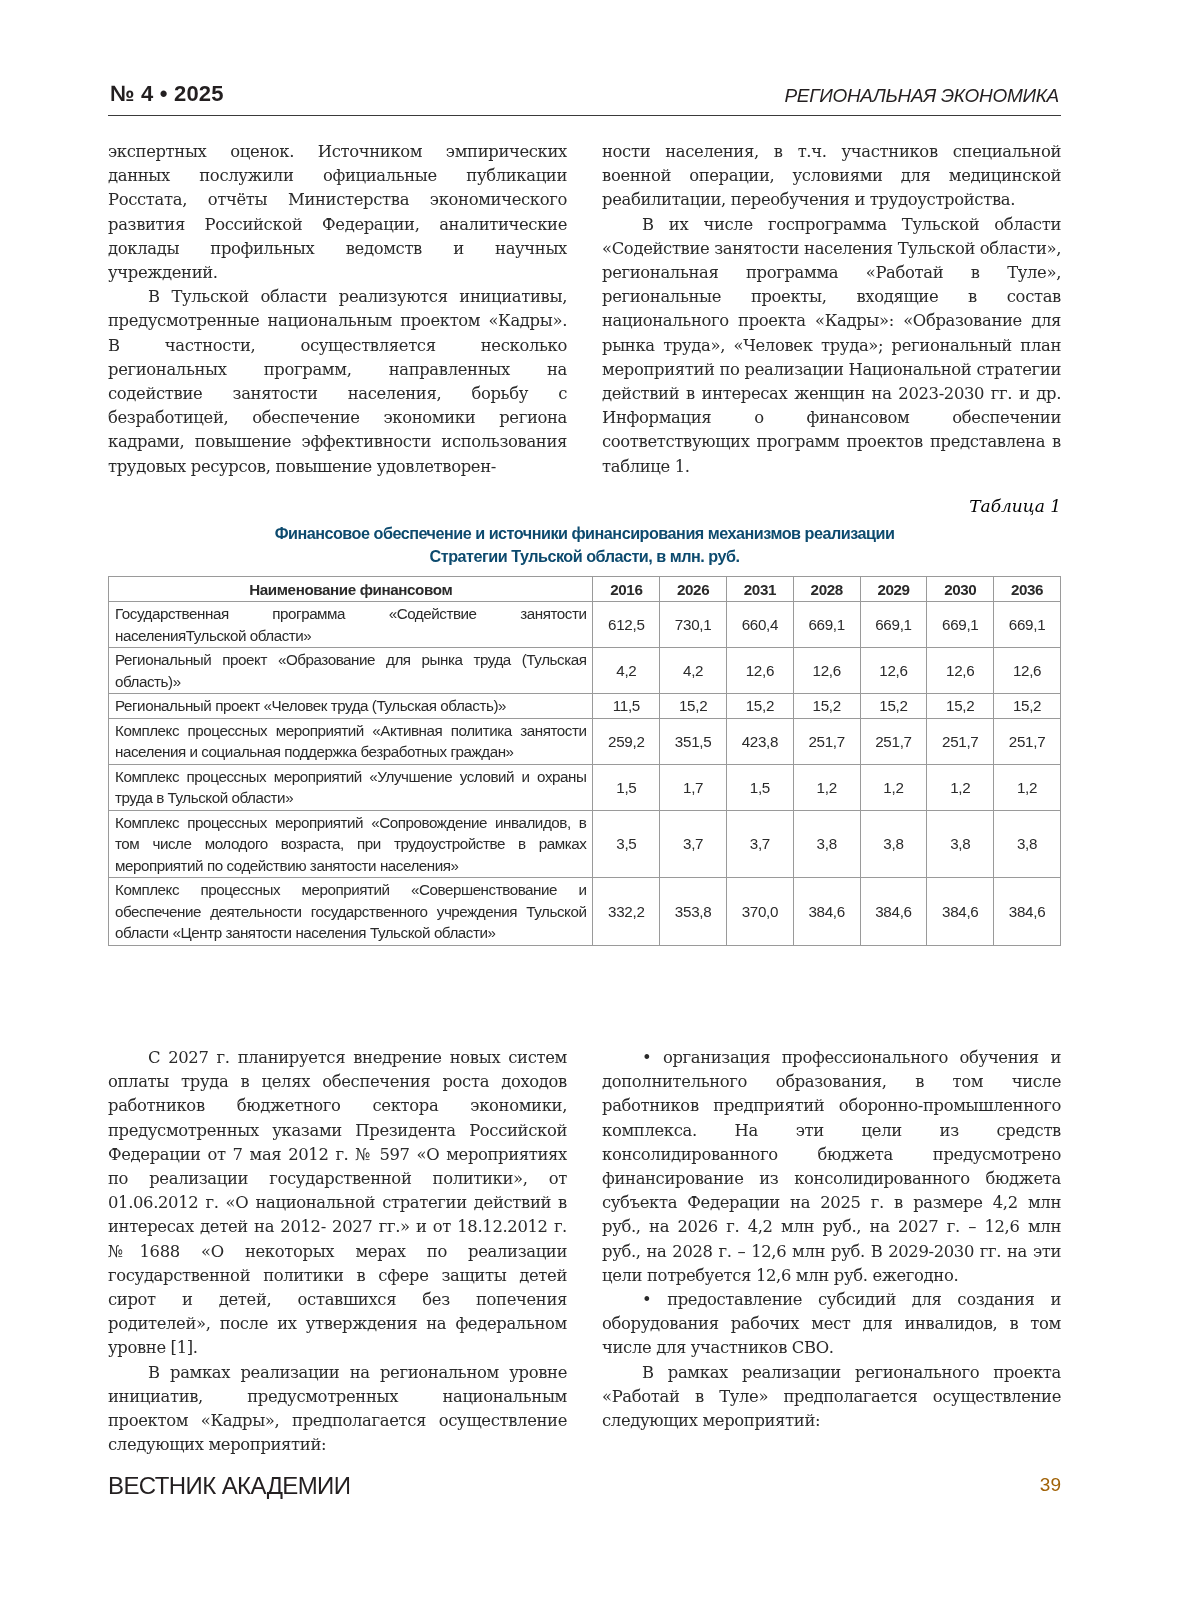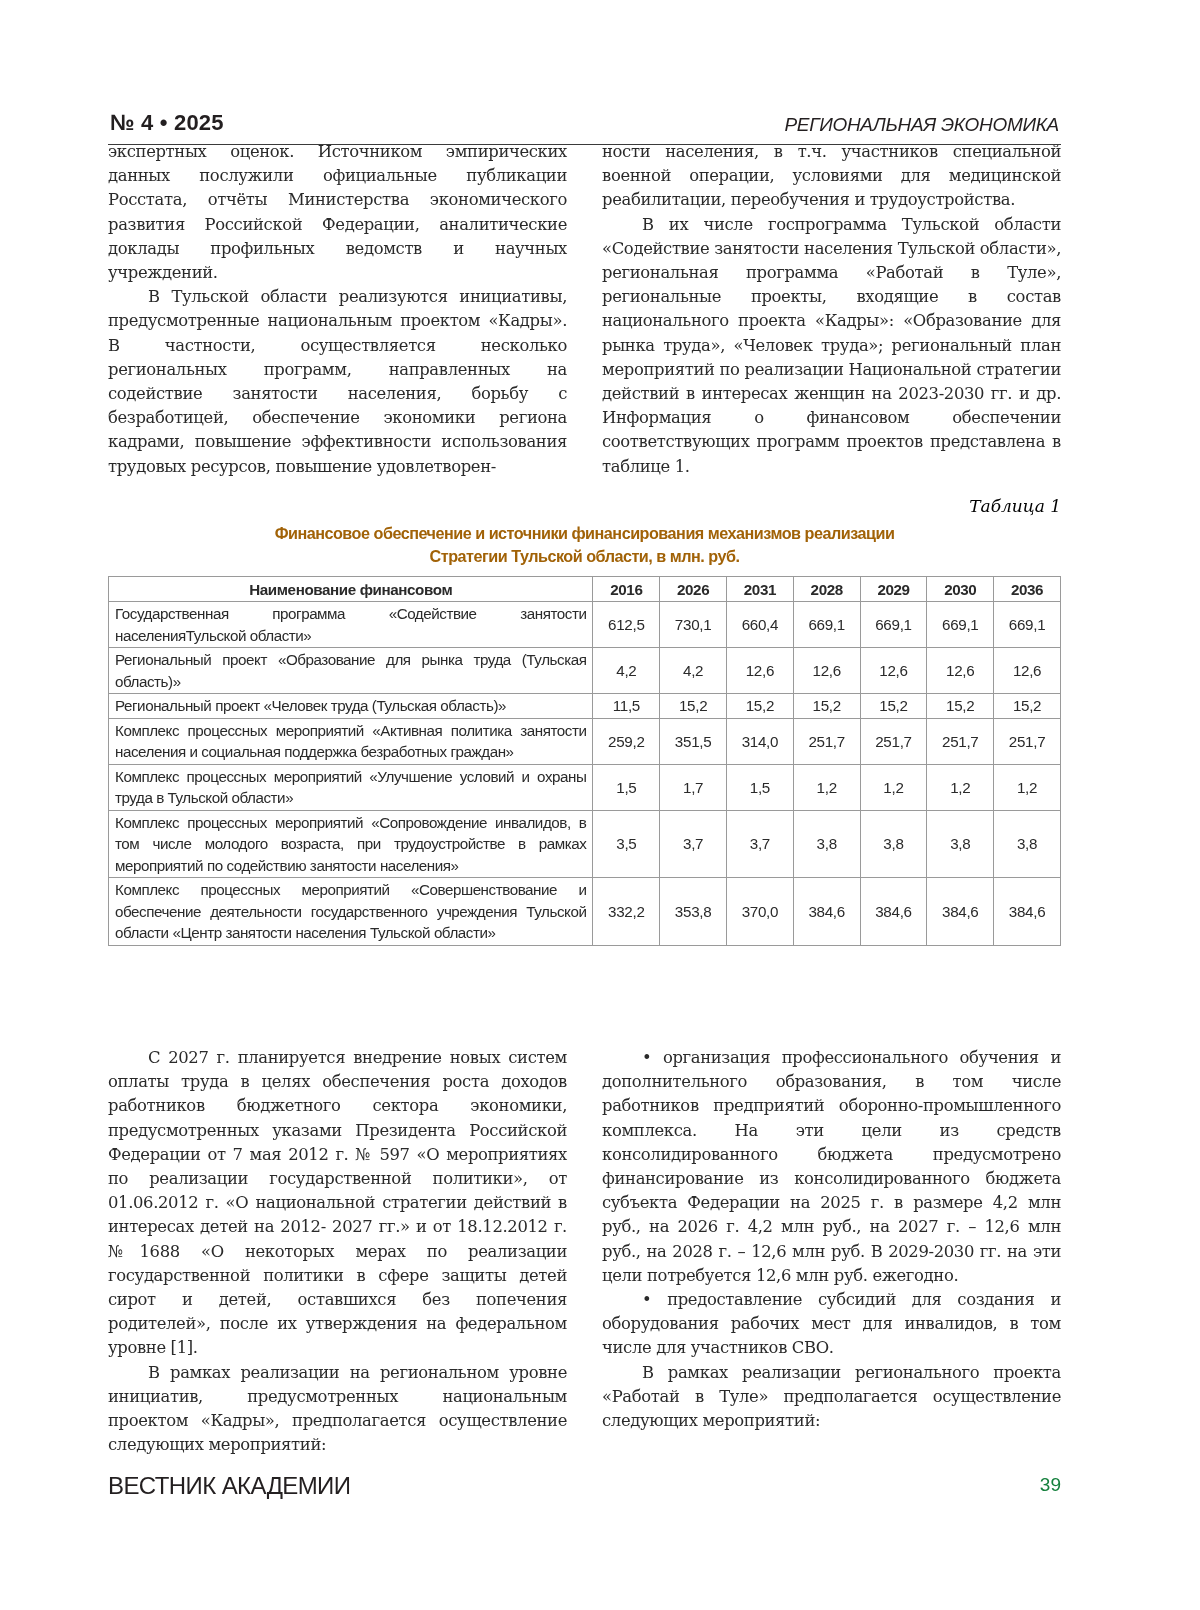--- a/index.html
+++ b/index.html
@@ -1,41 +1,41 @@
 <!DOCTYPE html>
 <html><head>
 <meta charset="utf-8">
 <style>
   html, body { margin: 0; padding: 0; background: #ffffff; }
   body { width: 1200px; height: 1610px; position: relative; overflow: hidden; color: #231f20; }
   .page { position: absolute; left: 108px; top: 0; width: 953px; height: 1610px; }
 
-  .running-head { position: absolute; top: 108px; left: 0; width: 953px; height: 36px; border-bottom: 1.5px solid #3a3a3a; }
+  .running-head { position: absolute; top: 79px; left: 0; width: 953px; height: 36px; border-bottom: 1.5px solid #3a3a3a; }
   .issue { position: absolute; left: 2px; top: 2px; font-family: "Liberation Sans", sans-serif; font-weight: bold; font-size: 22px; letter-spacing: 0.2px; }
   .section-title { position: absolute; right: 2px; top: 6px; font-family: "Liberation Sans", sans-serif; font-style: italic; font-size: 19px; letter-spacing: -0.3px; margin-left: 40px; }
 
   .col { position: absolute; width: 459px; font-family: "DejaVu Serif", serif; font-size: 16.4px; line-height: 24.2px; text-align: justify; color: #2a2a2a; letter-spacing: -0.35px; }
   .col p { margin: 0; }
   .col .ind { text-indent: 40px; }
   .col-left-top { left: 0; top: 140px; }
   .col-right-top { left: 494px; top: 140px; }
   .col-left-bot { left: 0; top: 1046px; }
   .col-right-bot { left: 494px; top: 1046px; }
 
   .table-label { position: absolute; right: 0; top: 496px; font-family: "DejaVu Serif", serif; font-style: italic; font-size: 17px; color: #000000; }
-  .table-caption { position: absolute; left: 0; top: 522px; width: 953px; text-align: center; font-family: "Liberation Sans", sans-serif; font-weight: bold; font-size: 16.2px; line-height: 23px; letter-spacing: -0.5px; color: #a16207; }
+  .table-caption { position: absolute; left: 0; top: 522px; width: 953px; text-align: center; font-family: "Liberation Sans", sans-serif; font-weight: bold; font-size: 16.2px; line-height: 23px; letter-spacing: -0.5px; color: #0c4a6e; }
 
   table.data { position: absolute; left: 0; top: 576px; width: 953px; border-collapse: collapse; font-family: "Liberation Sans", sans-serif; font-size: 15.2px; color: #2a2a2a; }
   table.data th, table.data td { border: 1px solid #9a9a9a; padding: 1px 5px; }
   table.data th { font-weight: bold; height: 22px; text-align: center; letter-spacing: -0.4px; }
   table.data td.name { text-align: justify; line-height: 21.5px; letter-spacing: -0.45px; width: 475px; padding: 1px 6px; }
   table.data td.num { text-align: center; width: 56px; letter-spacing: -0.3px; }
 
   .footer-journal { position: absolute; left: 0; top: 1472px; font-family: "Liberation Sans", sans-serif; font-size: 24px; letter-spacing: -0.6px; color: #231f20; }
-  .page-number { position: absolute; right: 0; top: 1474px; font-family: "Liberation Sans", sans-serif; font-size: 19px; color: #15803d; }
+  .page-number { position: absolute; right: 0; top: 1474px; font-family: "Liberation Sans", sans-serif; font-size: 19px; color: #a16207; }
 </style>
 </head>
 <body>
 
 <div class="page">
 
   <div class="running-head">
     <span class="issue">№ 4 • 2025</span>
     <span class="section-title">РЕГИОНАЛЬНАЯ ЭКОНОМИКА</span>
   </div>
@@ -97,21 +97,21 @@
           <td class="num">15,2</td>
           <td class="num">15,2</td>
           <td class="num">15,2</td>
           <td class="num">15,2</td>
           <td class="num">15,2</td>
         </tr>
         <tr>
           <td class="name">Комплекс процессных мероприятий «Активная политика занятости населения и социальная поддержка безработных граждан»</td>
           <td class="num">259,2</td>
           <td class="num">351,5</td>
-          <td class="num">314,0</td>
+          <td class="num">423,8</td>
           <td class="num">251,7</td>
           <td class="num">251,7</td>
           <td class="num">251,7</td>
           <td class="num">251,7</td>
         </tr>
         <tr>
           <td class="name">Комплекс процессных мероприятий «Улучшение условий и охраны труда в Тульской области»</td>
           <td class="num">1,5</td>
           <td class="num">1,7</td>
           <td class="num">1,5</td>

